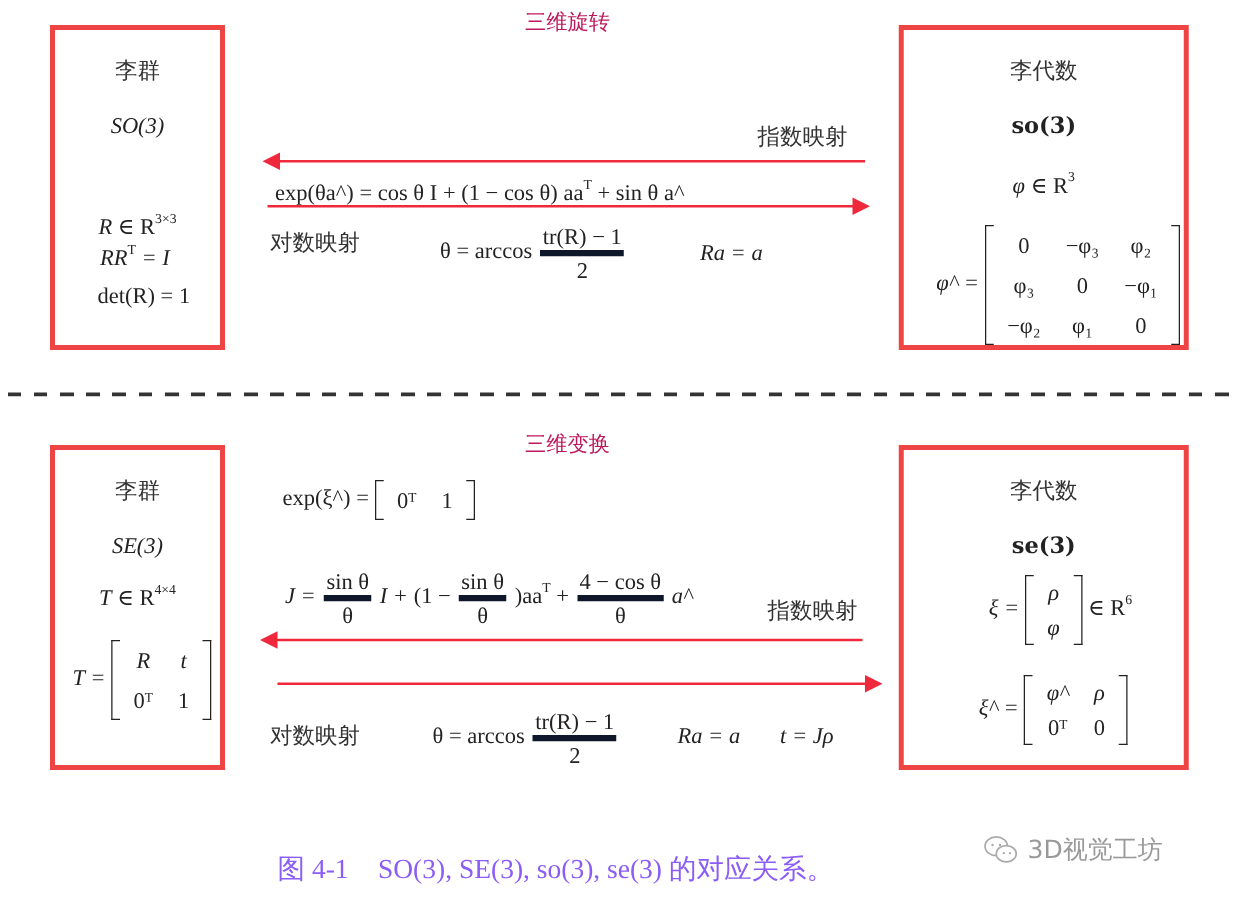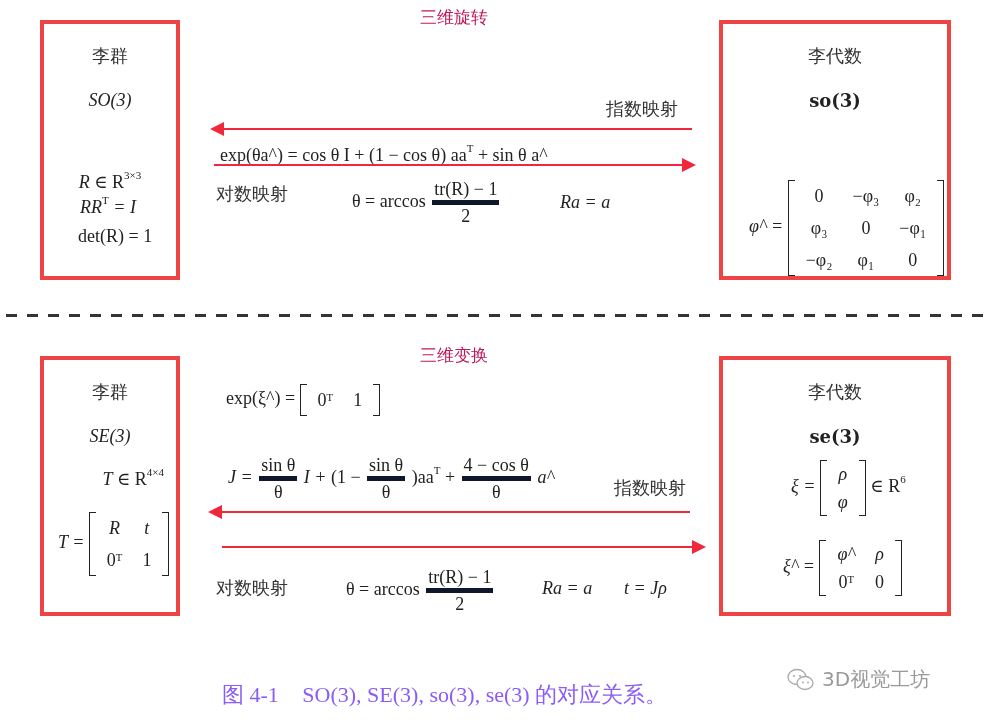--- a/index.html
+++ b/index.html
@@ -63,20 +63,23 @@
   <span class="frac">
       <span class="num">tr(R) − 1</span>
       <span class="den">2</span>
     </span>
 </div>
 <div class="m abs" style="left:560px;top:192px;font-style:italic;">Ra = a</div>
 
 <div class="box" style="left:719px;top:20px;width:232px;height:260px;">
   <div class="cn center abs" style="left:0;right:0;top:20px;">李代数</div>
   <div class="m center abs frak" style="left:0;right:0;top:66px;">so(3)</div>
+  <div class="m center abs" style="left:0;right:0;top:112px;">
+    <i>φ</i> ∈ <span>R</span><sup>3</sup>
+  </div>
   <div class="m abs" style="left:26px;top:156px;">
     <i>φ^ =</i>
     <span class="mat"><table>
       <tbody>
             <tr>
               <td>0</td>
               <td>−φ₃</td>
               <td>φ₂</td>
             </tr>
       <tr>
@@ -94,21 +97,21 @@
   </div>
 </div>
 
 <div class="dash"></div>
 
 <div class="abs title" style="left:420px;top:344px;">三维变换</div>
 
 <div class="box" style="left:40px;top:356px;width:140px;height:260px;">
   <div class="cn center abs" style="left:0;right:0;top:20px;">李群</div>
   <div class="m center abs" style="left:0;right:0;top:66px;font-style:italic;">SE(3)</div>
-  <div class="m center abs" style="left:0;right:12px;top:106px;text-align:right;">
+  <div class="m center abs" style="left:0;right:0;top:106px;">
     <i>T</i> ∈ <span>R</span><sup>4×4</sup>
   </div>
   <div class="m abs" style="left:14px;top:152px;">
     <i>T =</i>
     <span class="mat"><table>
       <tbody>
             <tr>
               <td style="font-style:italic">R</td>
               <td style="font-style:italic">t</td>
             </tr>

